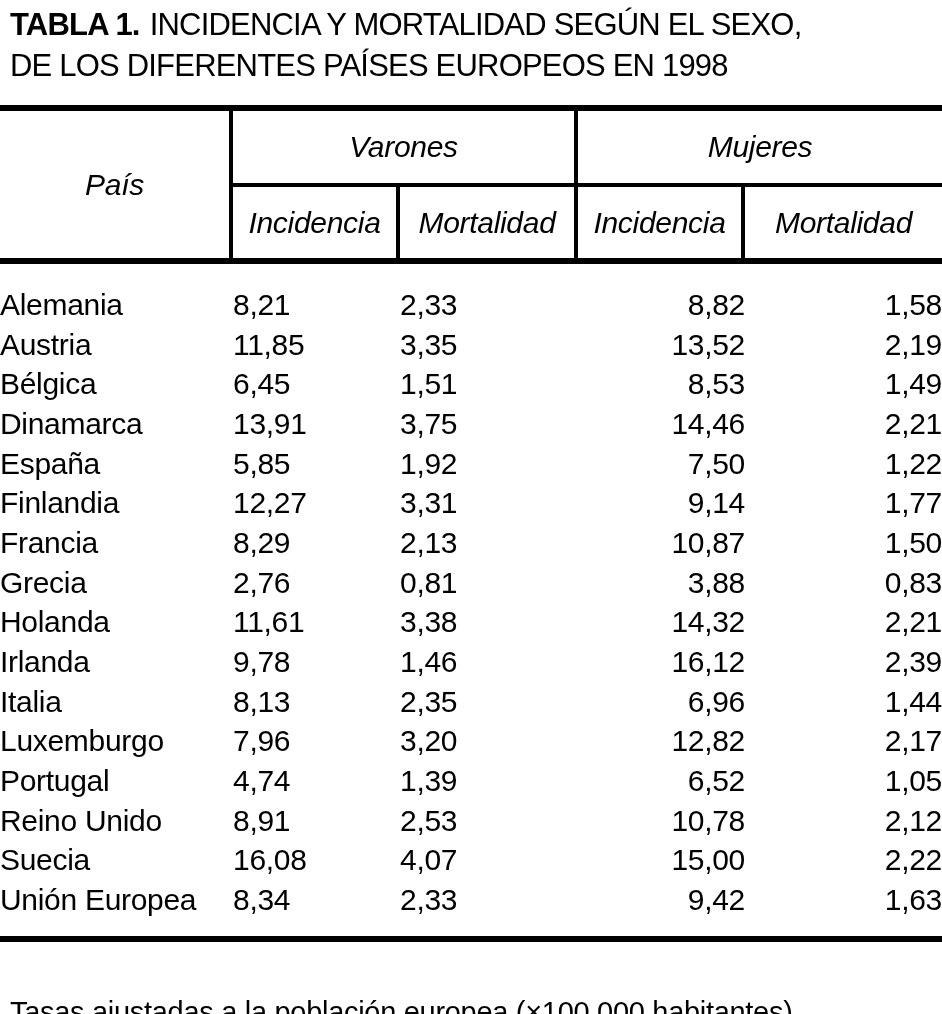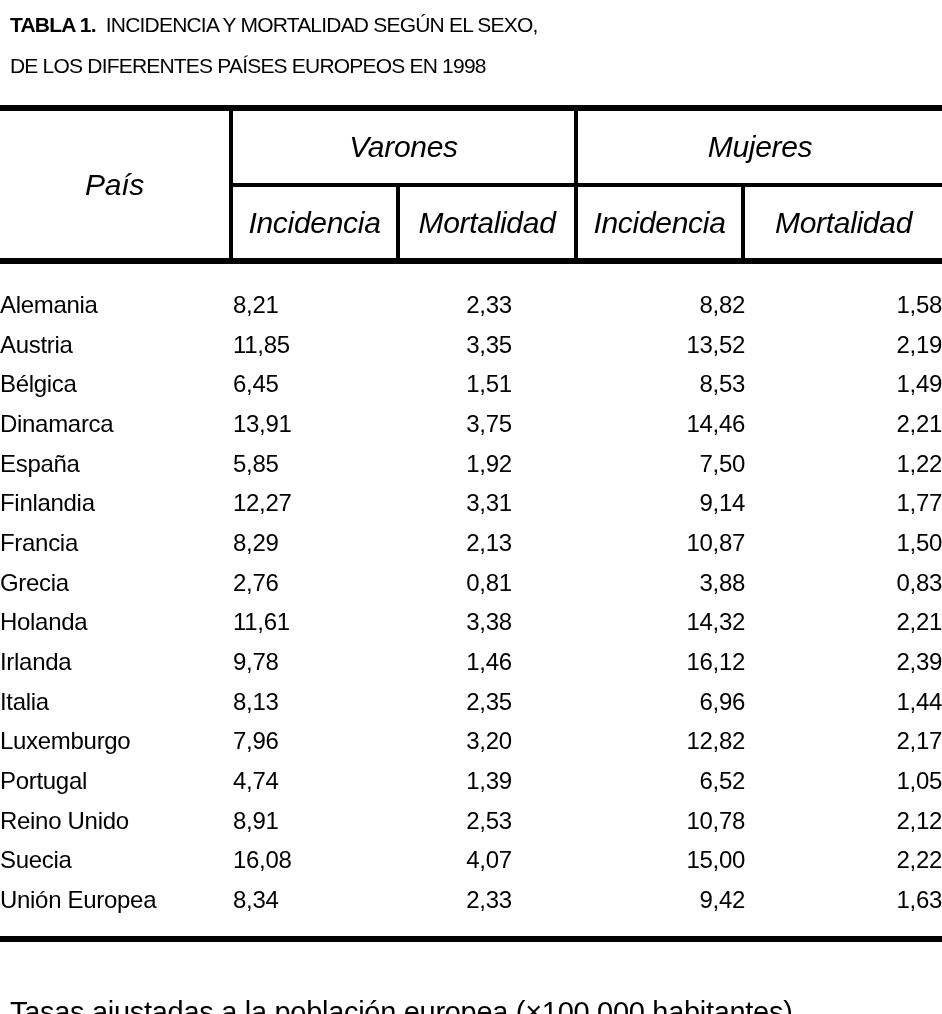--- a/index.html
+++ b/index.html
@@ -13,21 +13,21 @@
     font-family: "Liberation Sans", sans-serif;
     overflow: hidden;
   }
 
   
   .title {
     position: absolute;
     left: 10px;
     top: 4px;
     width: 930px;
-    font-size: 21px;
+    font-size: 31px;
     line-height: 41px;
     letter-spacing: -0.8px;
     white-space: nowrap;
   }
   .title .title-label { font-weight: bold; margin-right: 10px; }
 
   
   .thead {
     position: absolute;
     left: 0;
@@ -52,33 +52,33 @@
   .h-s4 { grid-column: 5; grid-row: 2; }
 
   
   table.data {
     position: absolute;
     left: 0;
     top: 285px;
     width: 942px;
     border-collapse: collapse;
     table-layout: fixed;
-    font-size: 24px;
+    font-size: 30px;
     letter-spacing: -0.3px;
   }
   table.data td {
     height: 39.7px;
     padding: 0;
     vertical-align: middle;
     white-space: nowrap;
     overflow: hidden;
   }
   td.c-country { text-align: left;  padding-left: 12px; }
   td.c-n1 { text-align: left; padding-right: 43px; }
-  td.c-n2 { text-align: center; padding-right: 61px; }
+  td.c-n2 { text-align: left; padding-right: 61px; }
   td.c-n3 { text-align: right; padding-right: 42px; }
   td.c-n4 { text-align: right; padding-right: 77px; }
 
   
   .bottom-rule {
     position: absolute;
     left: 0;
     top: 936px;
     width: 942px;
     height: 6px;

